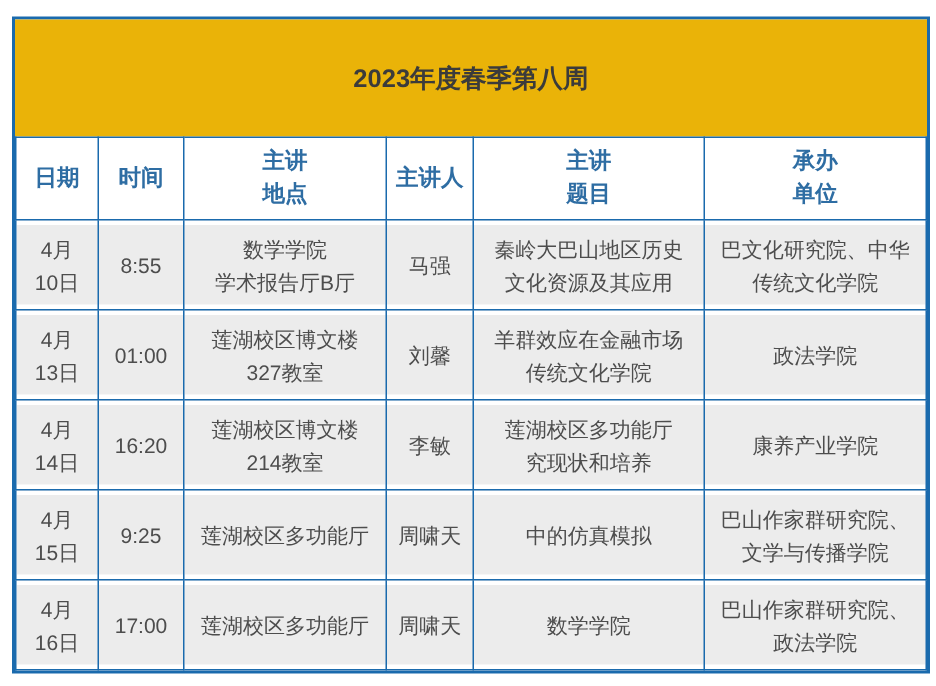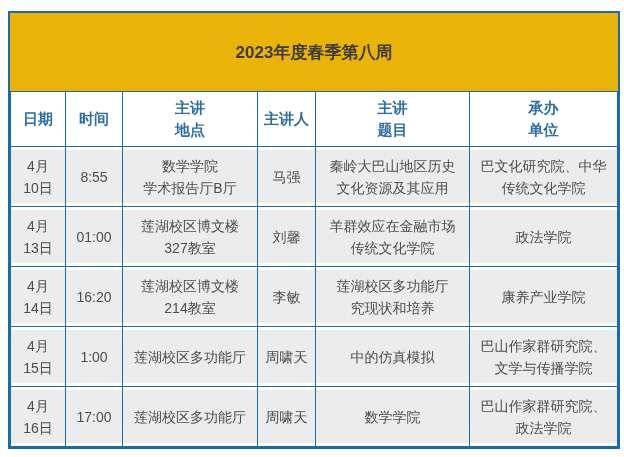--- a/index.html
+++ b/index.html
@@ -134,21 +134,21 @@
         <td>莲湖校区博文楼
 214教室</td>
         <td>李敏</td>
         <td>莲湖校区多功能厅
 究现状和培养</td>
         <td>康养产业学院</td>
       </tr>
       <tr>
         <td>4月
 15日</td>
-        <td>1:00</td>
+        <td>9:25</td>
         <td>莲湖校区多功能厅</td>
         <td>周啸天</td>
         <td>中的仿真模拟</td>
         <td>巴山作家群研究院、
 文学与传播学院</td>
       </tr>
       <tr>
         <td>4月
 16日</td>
         <td>17:00</td>

